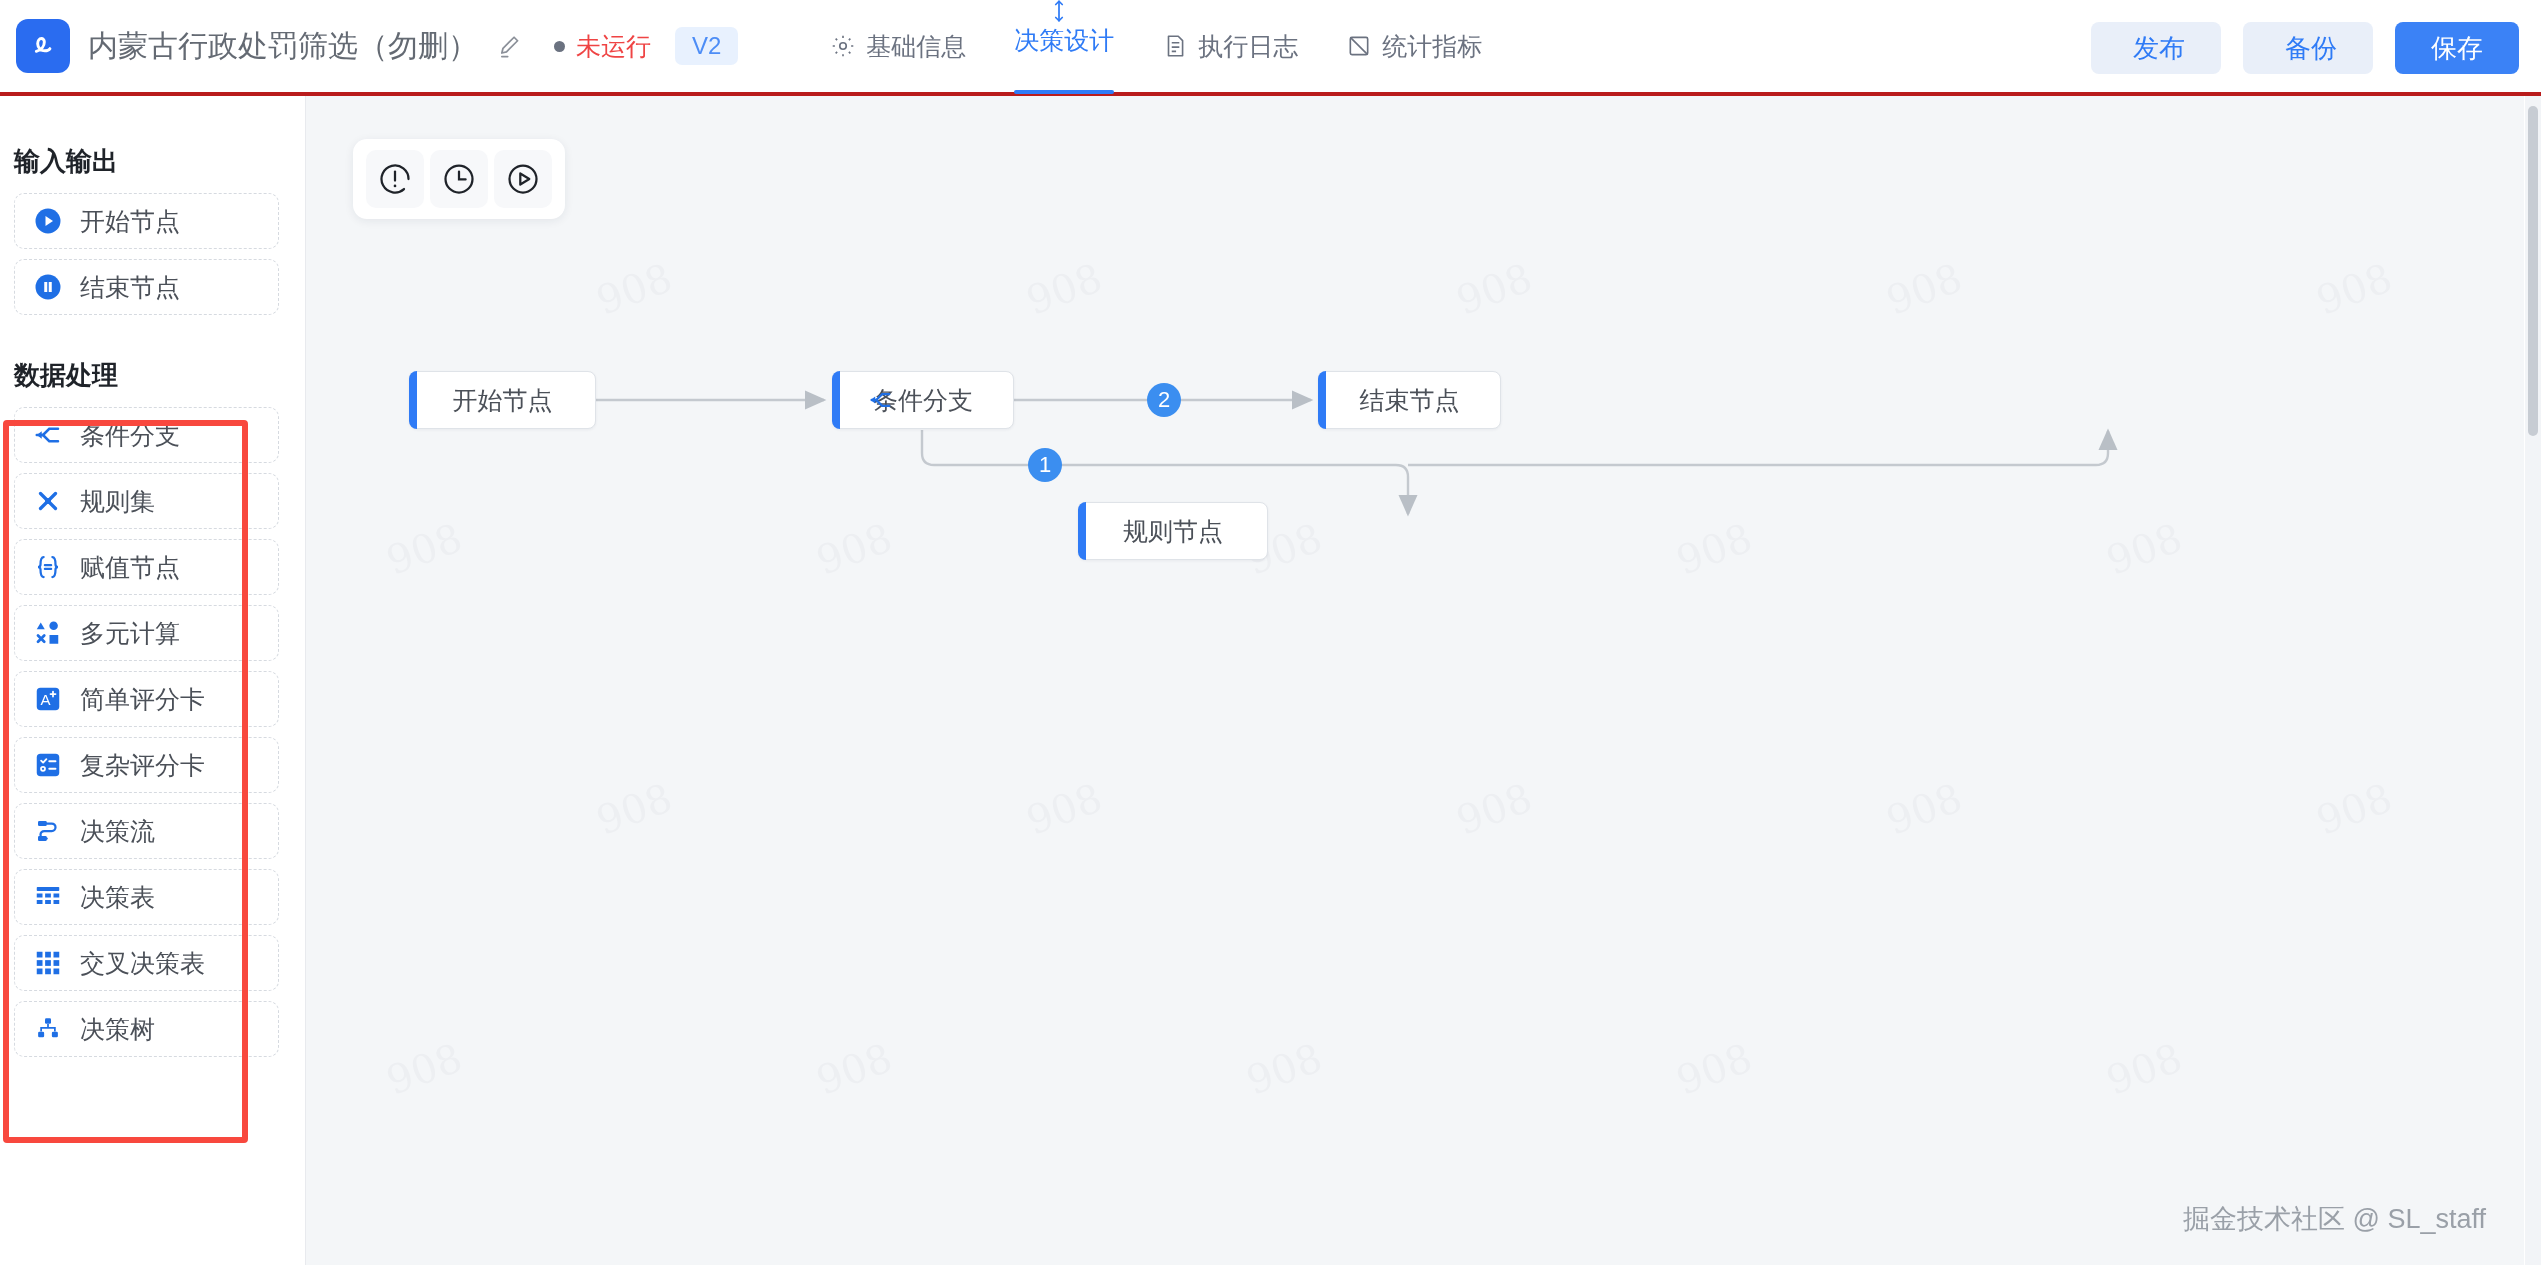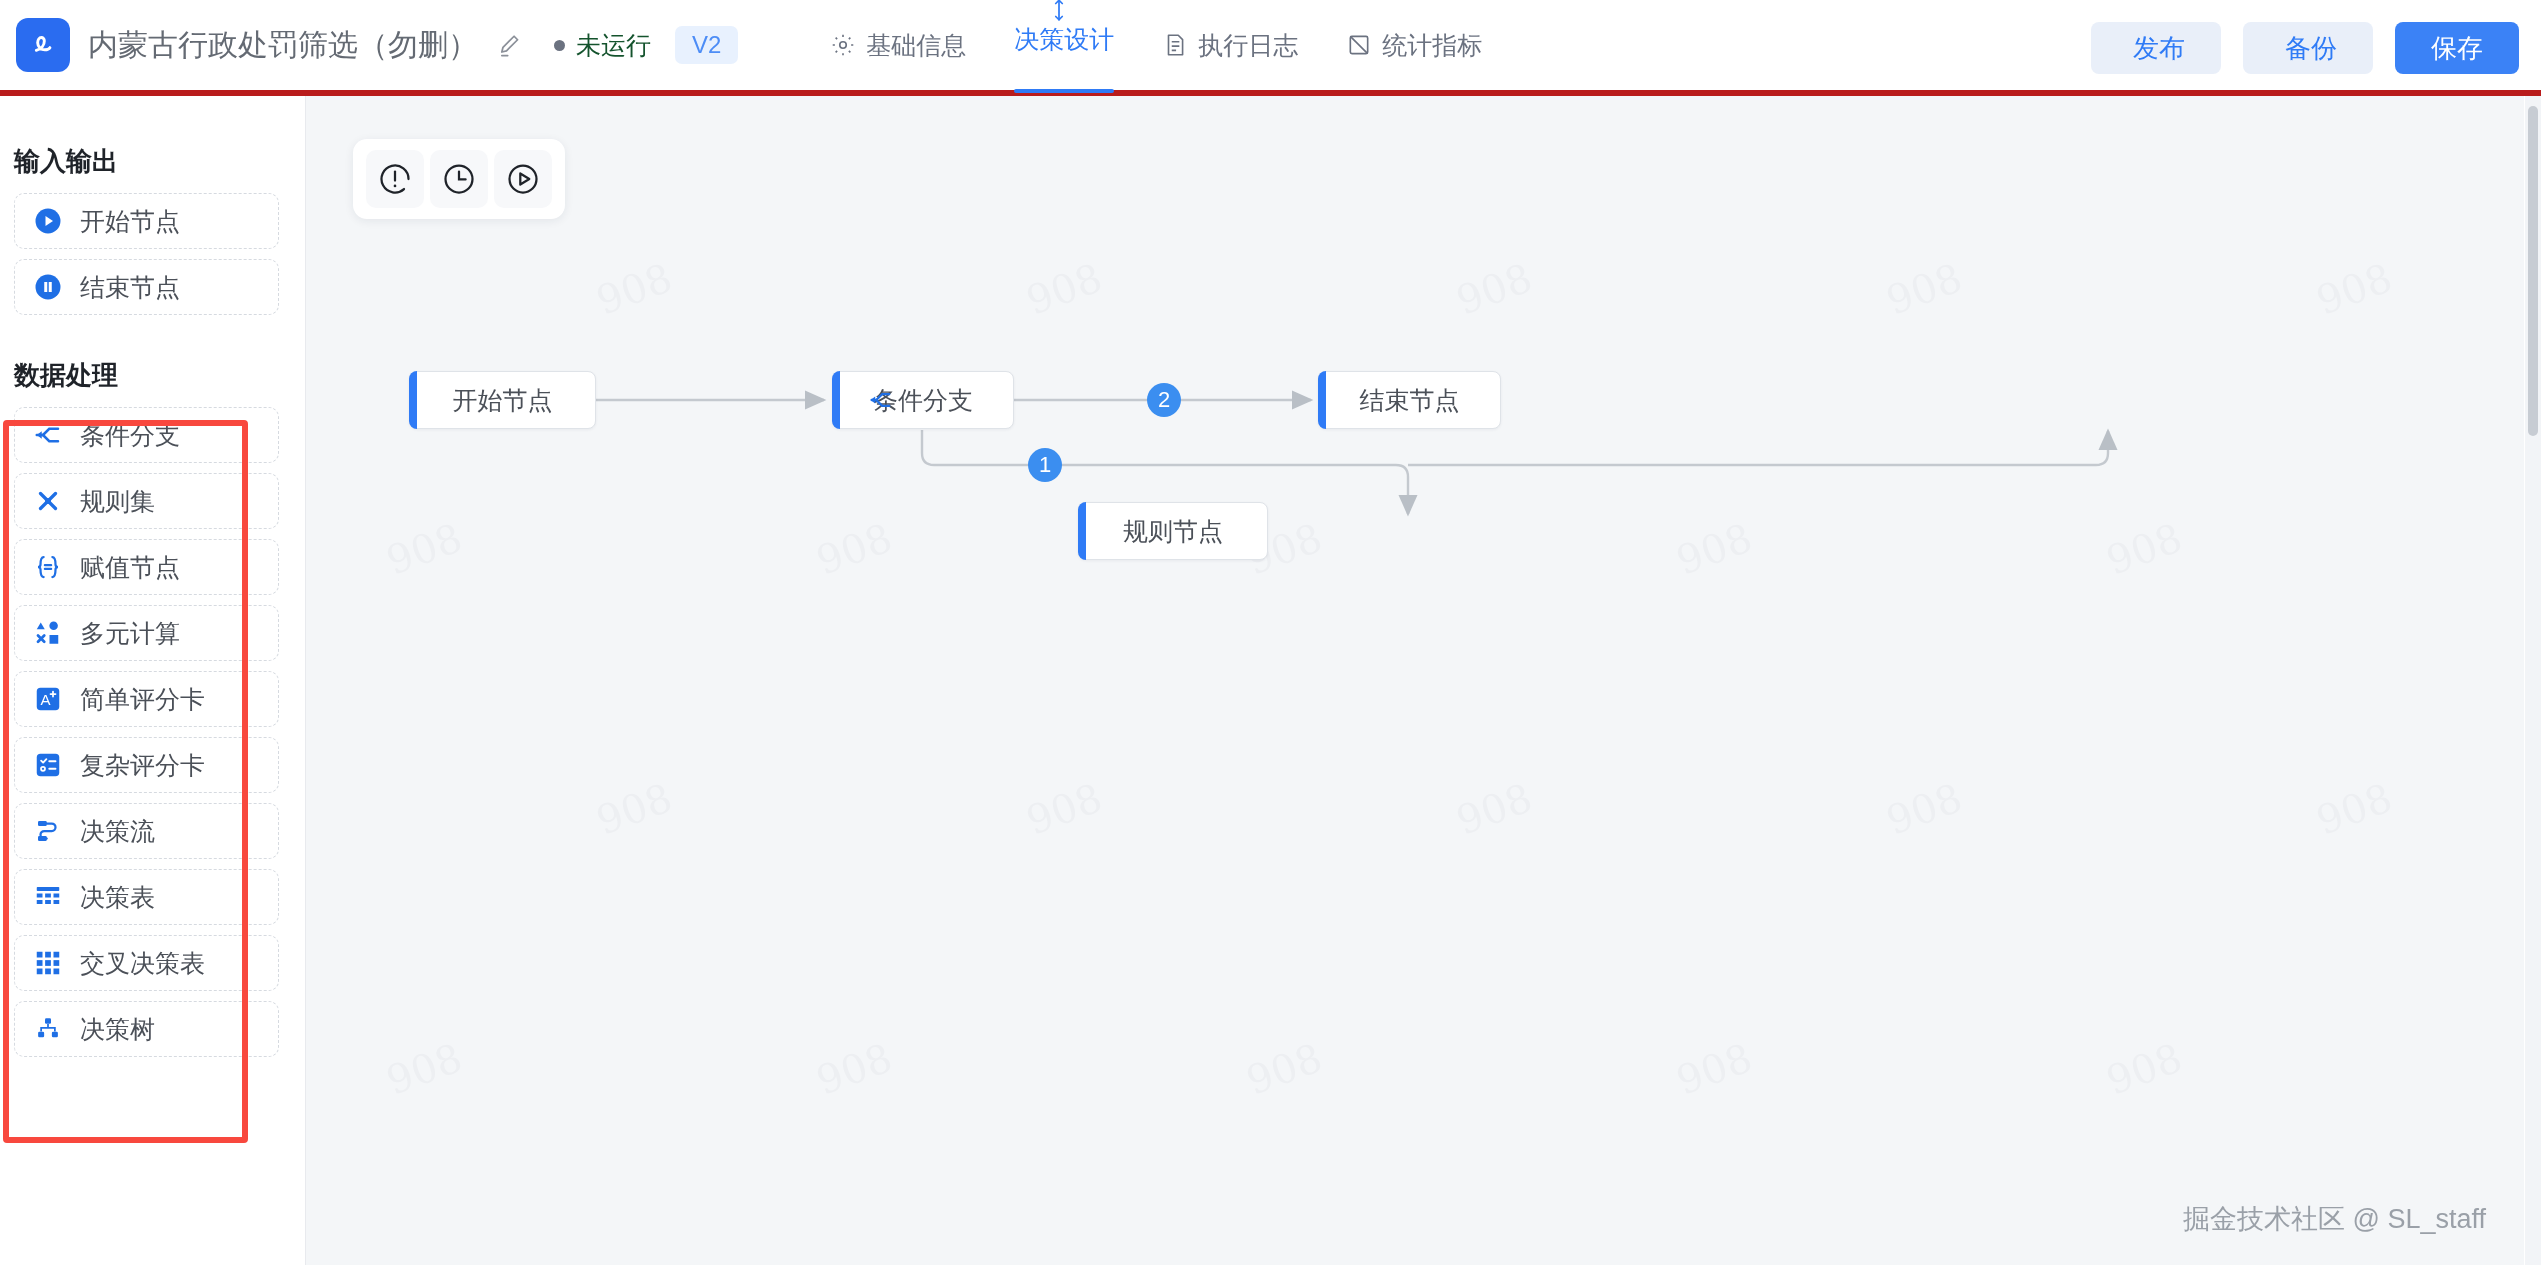--- a/index.html
+++ b/index.html
@@ -8,21 +8,21 @@
     font-family: "Liberation Sans", "DejaVu Sans", sans-serif;
     background: #ffffff;
     overflow: hidden;
   }
 
   
   .header {
     position: absolute; top: 0; left: 0;
     width: 2541px; height: 96px;
     background: #ffffff;
-    border-bottom: 6px solid #b91c1c;
+    border-bottom: 4px solid #b91c1c;
     display: flex; align-items: center;
   }
   .logo {
     width: 54px; height: 54px; margin-left: 16px;
     border-radius: 12px; background: #2a6cf0;
     display: flex; align-items: center; justify-content: center;
     flex: none;
   }
   .logo svg { width: 32px; height: 32px; }
   .app-title {
@@ -34,21 +34,21 @@
     color: #8b9099; flex: none;
   }
   .edit-icon svg { width: 100%; height: 100%; display: block; }
   .status-wrap {
     display: flex; align-items: center; margin-left: 30px; white-space: nowrap;
   }
   .status-dot {
     width: 11px; height: 11px; border-radius: 50%;
     background: #6b7280; margin-right: 11px;
   }
-  .status-text { font-size: 25px; color: #14532d; }
+  .status-text { font-size: 25px; color: #ef4444; }
   .version-badge {
     margin-left: 24px; padding: 7px 17px;
     background: #e8f1fe; color: #4d8df6;
     border-radius: 7px; font-size: 24px; line-height: 1;
   }
 
   .tabs { display: flex; align-items: center; margin-left: 92px; height: 96px; }
   .tab {
     display: flex; align-items: center; height: 96px;
     margin-right: 48px; position: relative;

